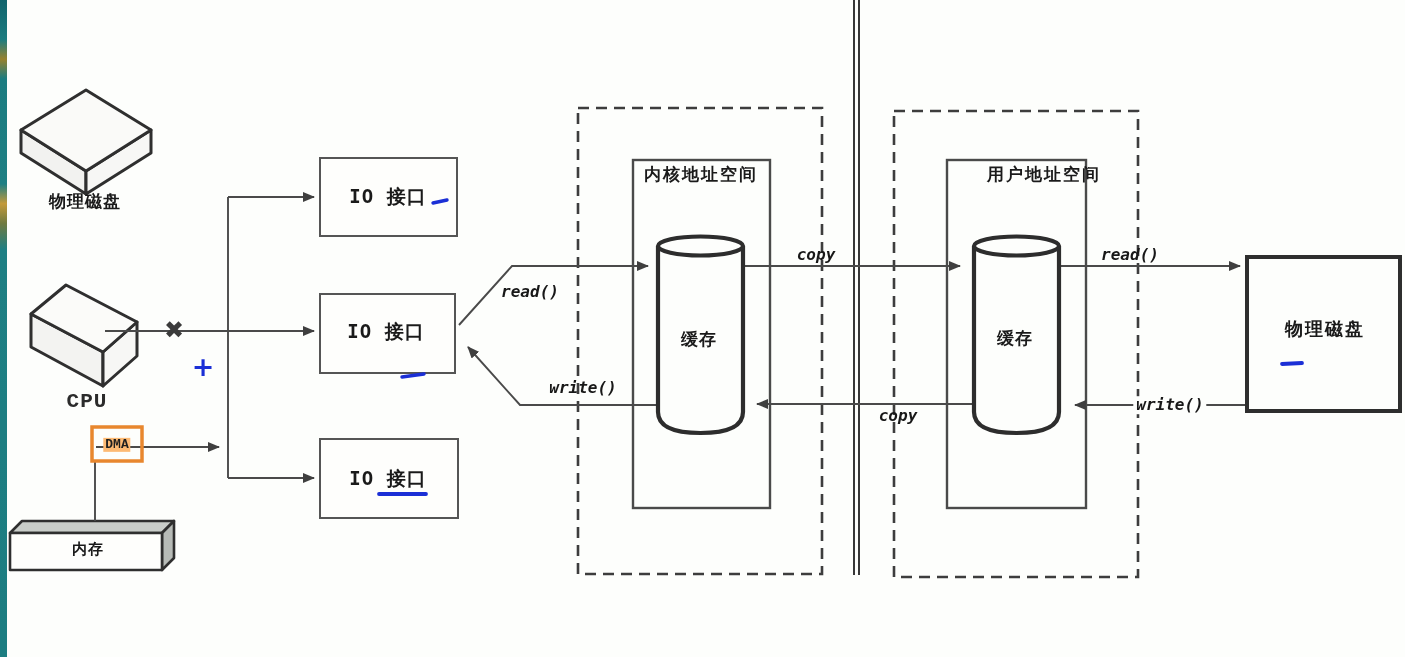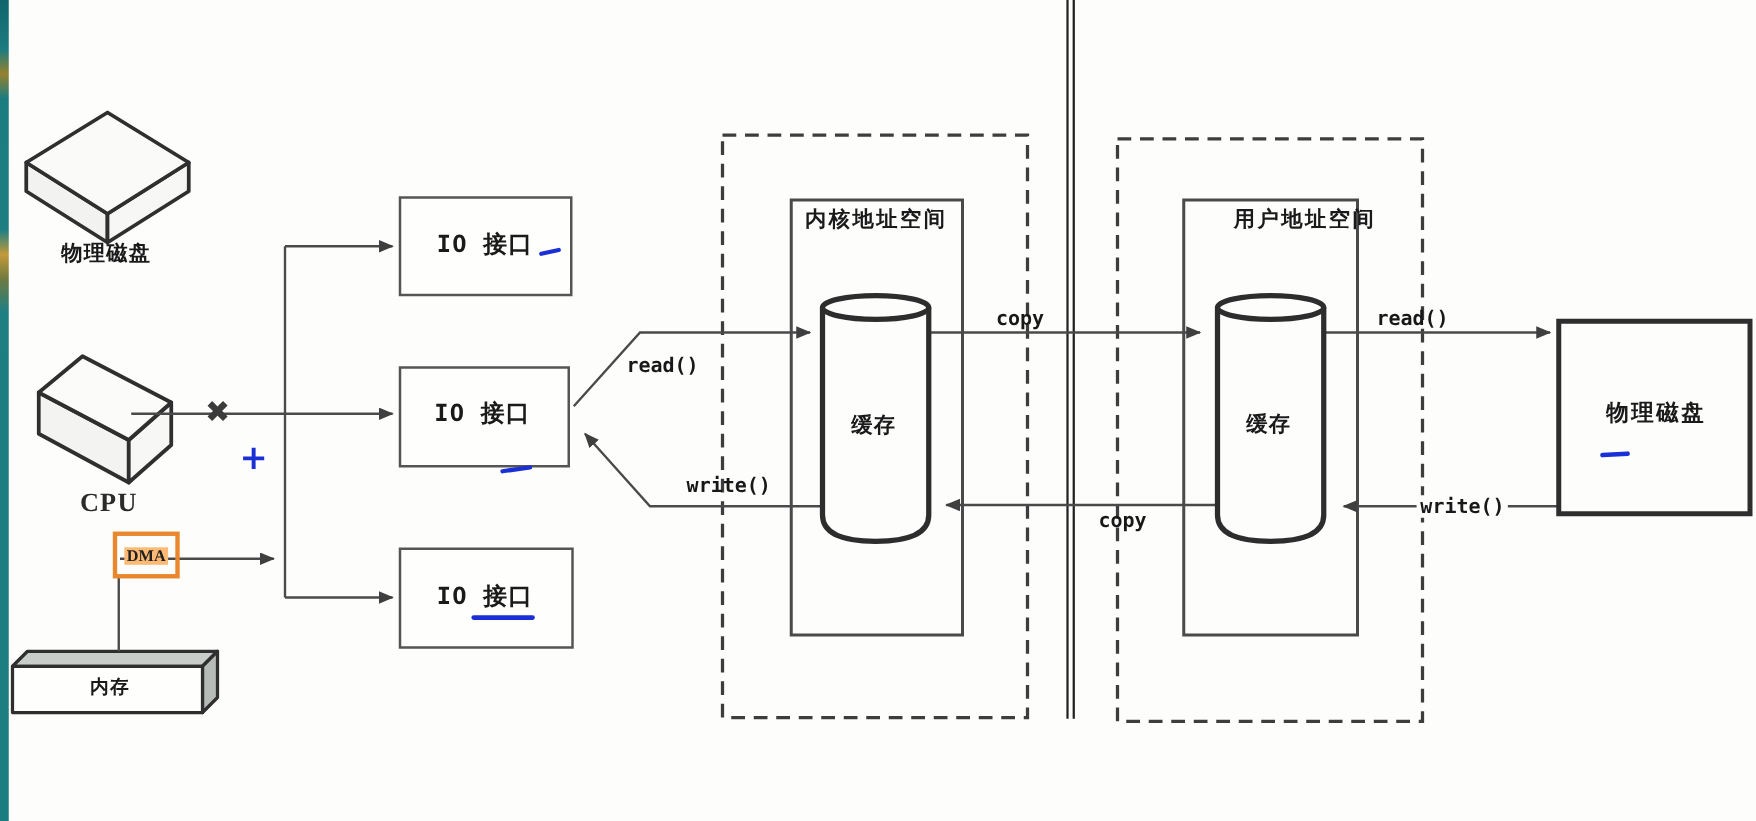--- a/index.html
+++ b/index.html
@@ -4,30 +4,30 @@
 <style>
   html,body{margin:0;padding:0;background:#ffffff;}
   .stage{position:relative;width:1405px;height:657px;background:#fdfefc;overflow:hidden;
          font-family:"Liberation Serif", serif;}
   .edge-strip{position:absolute;left:0;top:0;width:7px;height:657px;
     background:linear-gradient(180deg,#11646c 0%,#1b7c80 6%,#97812e 9%,#1b7c80 12%,
       #1e7f83 28%,#c39a3a 31%,#6f7a40 34%,#1e7f83 38%,#1d7e82 65%,#1c7d81 100%);}
   svg{position:absolute;left:0;top:0;}
   .lbl{position:absolute;transform:translate(-50%,-50%);white-space:nowrap;
        color:#1a1a1a;font-weight:600;line-height:1.1;}
-  .zh{font-family:Liberation Serif, serif;font-size:17px;letter-spacing:1px;}
+  .zh{font-family:Liberation Mono, monospace;font-size:17px;letter-spacing:1px;}
   .disk-l{font-size:17px;}
   .title-l{font-size:17px;letter-spacing:2px;}
   .app-l{font-size:18px;letter-spacing:2px;}
   .mem-l{font-size:15px;}
   .io{font-family:"DejaVu Sans Mono","Liberation Mono",monospace;font-size:19px;
       font-weight:600;letter-spacing:1px;text-align:right;}
   .mono{font-family:"DejaVu Sans Mono","Liberation Mono",monospace;font-size:16px;
-        font-weight:600;color:#181818;letter-spacing:0;}
-  .sans{font-family:Liberation Serif, serif;}
+        font-weight:600;color:#181818;letter-spacing:0;font-style:italic;}
+  .sans{font-family:Liberation Mono, monospace;}
   .cpu-l{font-size:21px;font-weight:600;color:#2b2b2b;letter-spacing:1px;}
   .dma-l{font-size:13px;font-weight:700;color:#1f1f1f;background:#fdba74;padding:0 2px;}
   .wbg{background:#fdfefc;padding:0 3px;}
   .xmark{font-size:24px;font-weight:900;color:#3b3b3b;font-family:"DejaVu Sans",sans-serif;}
   .plus{font-size:27px;font-weight:700;color:#1b2fd6;font-family:"DejaVu Sans",sans-serif;}
 </style>
 </head>
 <body>
 
 <div class="stage">

